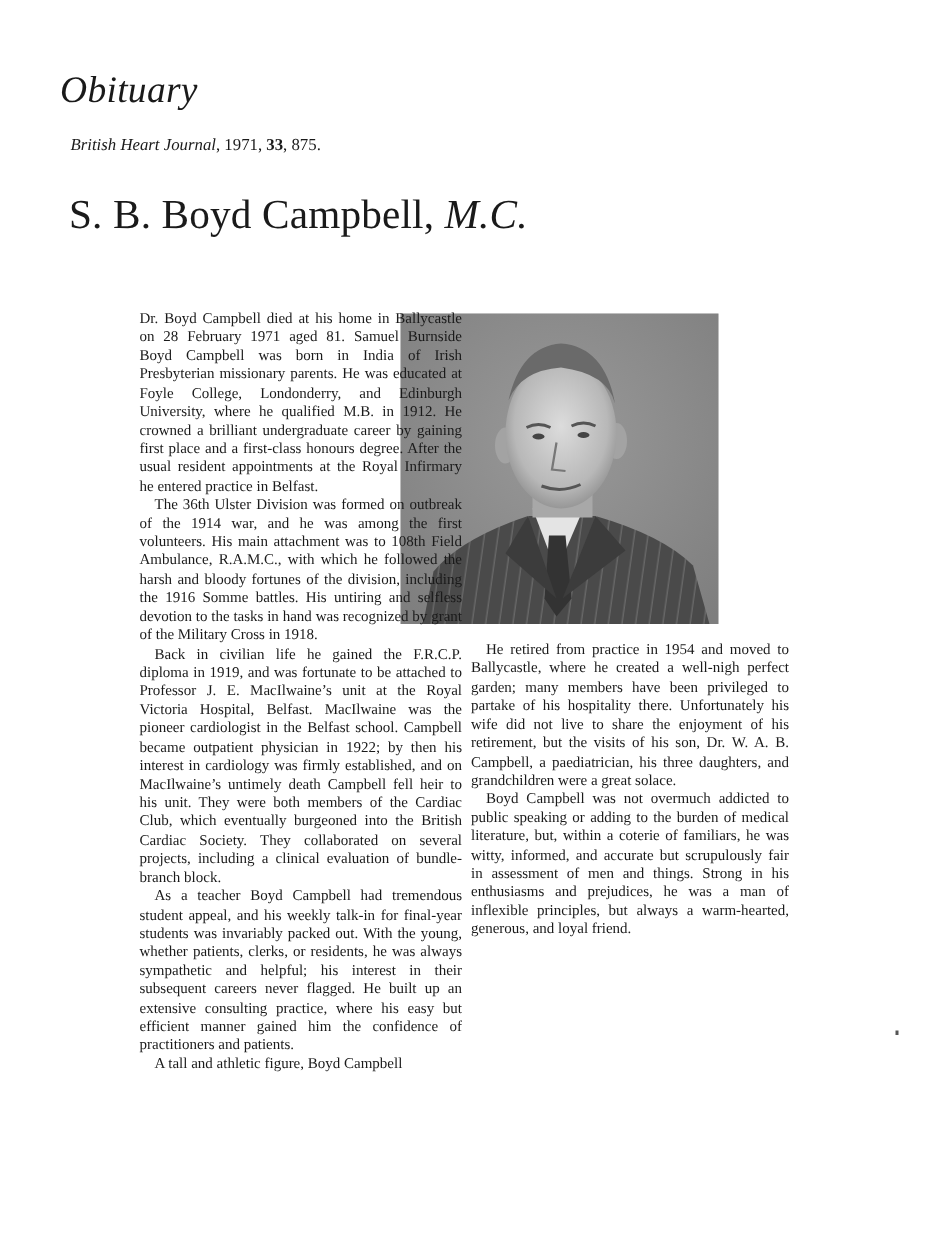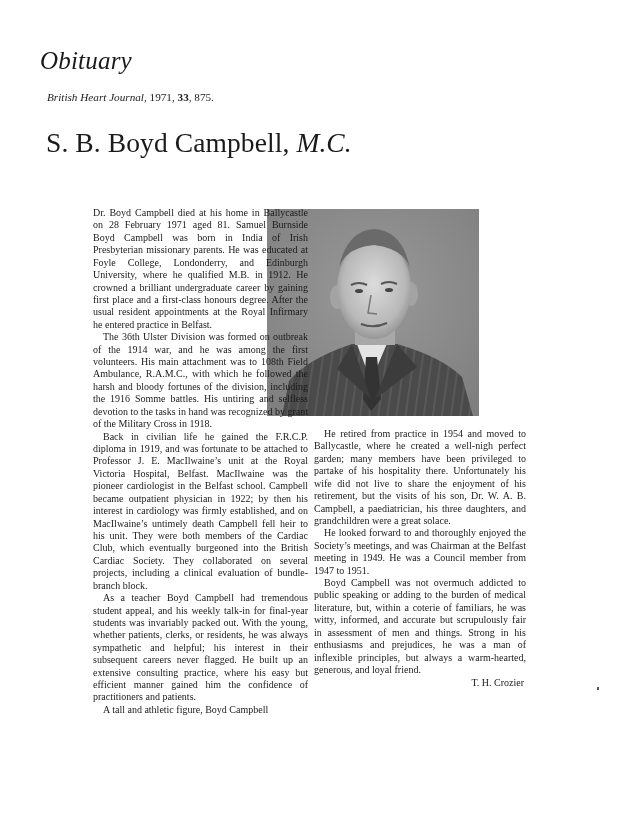--- a/index.html
+++ b/index.html
@@ -87,19 +87,17 @@
   <div class="col col-left">
     <p class="first">Dr. Boyd Campbell died at his home in Ballycastle on 28 February 1971 aged 81. Samuel Burnside Boyd Campbell was born in India of Irish Presbyterian missionary parents. He was educated at Foyle College, Londonderry, and Edinburgh University, where he qualified M.B. in 1912. He crowned a brilliant undergraduate career by gaining first place and a first-class honours degree. After the usual resident appointments at the Royal Infirmary he entered practice in Belfast.</p>
     <p>The 36th Ulster Division was formed on outbreak of the 1914 war, and he was among the first volunteers. His main attachment was to 108th Field Ambulance, R.A.M.C., with which he followed the harsh and bloody fortunes of the division, including the 1916 Somme battles. His untiring and selfless devotion to the tasks in hand was recognized by grant of the Military Cross in 1918.</p>
     <p>Back in civilian life he gained the F.R.C.P. diploma in 1919, and was fortunate to be attached to Professor J. E. MacIlwaine’s unit at the Royal Victoria Hospital, Belfast. MacIlwaine was the pioneer cardiologist in the Belfast school. Campbell became outpatient physician in 1922; by then his interest in cardiology was firmly established, and on MacIlwaine’s untimely death Campbell fell heir to his unit. They were both members of the Cardiac Club, which eventually burgeoned into the British Cardiac Society. They collaborated on several projects, including a clinical evaluation of bundle-branch block.</p>
     <p>As a teacher Boyd Campbell had tremendous student appeal, and his weekly talk-in for final-year students was invariably packed out. With the young, whether patients, clerks, or residents, he was always sympathetic and helpful; his interest in their subsequent careers never flagged. He built up an extensive consulting practice, where his easy but efficient manner gained him the confidence of practitioners and patients.</p>
     <p>A tall and athletic figure, Boyd Campbell</p>
   </div>
 
   <div class="col col-right">
     <p>He retired from practice in 1954 and moved to Ballycastle, where he created a well-nigh perfect garden; many members have been privileged to partake of his hospitality there. Unfortunately his wife did not live to share the enjoyment of his retirement, but the visits of his son, Dr. W. A. B. Campbell, a paediatrician, his three daughters, and grandchildren were a great solace.</p>
-    <p>He looked forward to and thoroughly enjoyed the Society’s meetings, and was Chairman at the Belfast meeting in 1949. He was a Council member from 1947 to 1951.</p>
     <p>Boyd Campbell was not overmuch addicted to public speaking or adding to the burden of medical literature, but, within a coterie of familiars, he was witty, informed, and accurate but scrupulously fair in assessment of men and things. Strong in his enthusiasms and prejudices, he was a man of inflexible principles, but always a warm-hearted, generous, and loyal friend.</p>
-    <div class="signature">T. H. Crozier</div>
   </div>
 
   <div class="artifact"></div>
 </div>
 
 </body></html>

